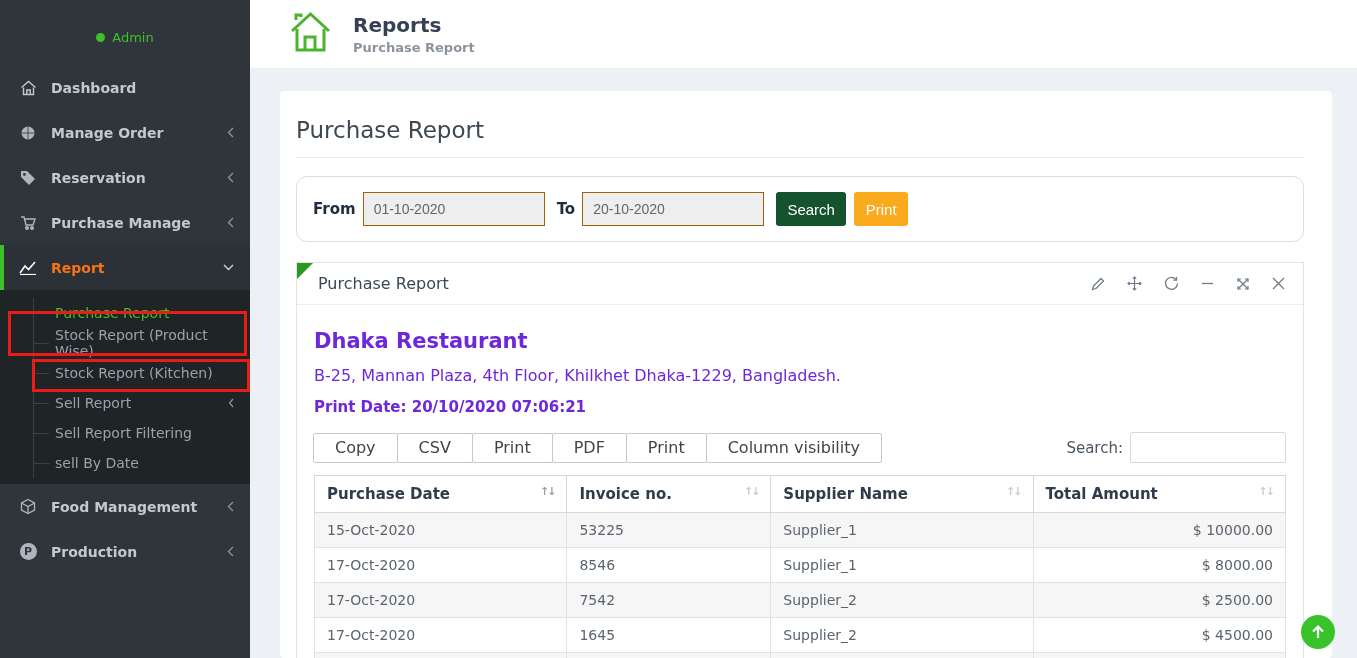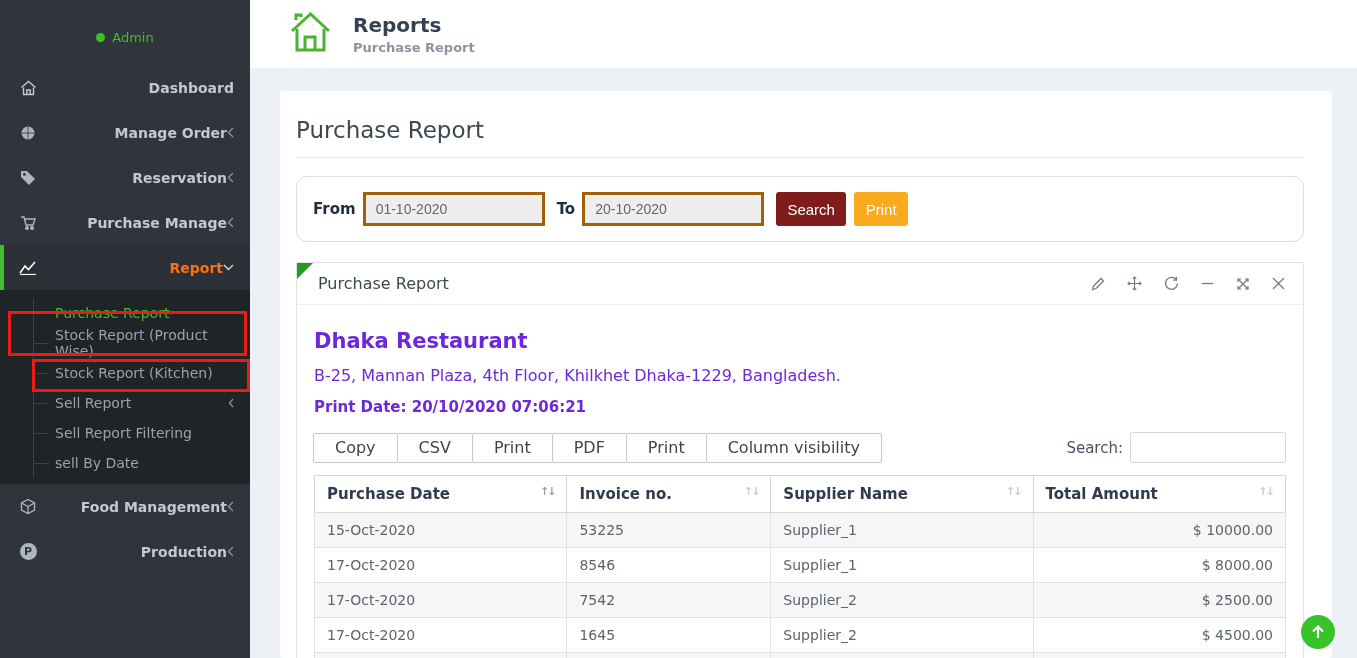--- a/index.html
+++ b/index.html
@@ -15,21 +15,21 @@
   .avatar { width:54px; height:54px; border-radius:50%; background:#d5d9dd; color:#fff;
     font-weight:700; font-size:13px; display:flex; align-items:center; justify-content:center; }
   .admin-row { margin-top:12px; display:flex; align-items:center; gap:7px; }
   .admin-dot { width:9px; height:9px; border-radius:50%; background:#3fbf2c; }
   .admin-label { color:#3fbf2c; font-size:13px; }
 
   .menu { margin-top:8px; }
   .mitem { height:45px; display:flex; align-items:center; padding:0 16px 0 18px;
     color:#c3c9ce; font-size:14px; font-weight:600; cursor:pointer; position:relative; }
   .mitem .ic { width:20px; margin-right:13px; display:flex; justify-content:center; }
-  .mitem .lbl { flex:1;text-align:right; }
+  .mitem .lbl { flex:1; }
   .mitem.active { border-left:4px solid #3fbf2c; padding-left:14px; background:#2b3136; color:#f97316; }
   .chev { color:#8a9298; display:flex; }
 
   .submenu { background:#1f2427; padding:8px 0 6px; }
   .submenu ul { list-style:none; margin-left:33px; border-left:1px solid #3a4147; }
   .smitem { height:30px; display:flex; align-items:center; color:#9aa2a9; font-size:14px;
     padding:0 16px 0 21px; position:relative; cursor:pointer; }
   .smitem::before { content:""; position:absolute; left:0; top:50%; width:15px; height:1px; background:#3a4147; }
   .smitem.green { color:#3fc02c; }
   .smitem .lbl { flex:1; }
@@ -47,24 +47,24 @@
 
   
   .content { height:590px; padding:23px 25px 0 30px; overflow:hidden; }
   .card { background:#fff; border-radius:4px; padding:18px 28px 0 16px; height:100%; }
   .page-title { font-size:23px; font-weight:400; color:#3d4852; padding:8px 0 14px;
     border-bottom:1px solid #ebebeb; }
 
   .filterbar { border:1px solid #ddd; border-radius:11px; margin-top:18px; padding:15px 16px;
     display:flex; align-items:center; }
   .flabel { font-weight:700; color:#1f2d3d; font-size:15px; margin-right:7px; }
-  .dateinput { width:182px; height:34px; background:#eee; border:3px solid #a16207;
+  .dateinput { width:182px; height:34px; background:#eee; border:1px solid #a16207;
     padding:0 10px; color:#666; font-size:14px; margin-right:12px; }
   .btn { height:34px; border:none; border-radius:3px; color:#fff; font-size:15px; cursor:pointer; }
-  .btn-search { background:#7f1d1d; width:70px; margin-right:8px; }
+  .btn-search { background:#14532d; width:70px; margin-right:8px; }
   .btn-print { background:#f9aa1d; width:54px; }
 
   
   .panel { border:1px solid #e3e3e3; margin-top:20px; position:relative; height:420px; overflow:hidden; }
   .corner { position:absolute; left:0; top:0; width:0; height:0;
     border-top:16px solid #2c9824; border-right:16px solid transparent; }
   .panel-hd { height:42px; display:flex; align-items:center; justify-content:space-between;
     padding:0 18px 0 21px; border-bottom:1px solid #eee; }
   .panel-title { font-size:16px; color:#3c4852; }
   .panel-tools { display:flex; gap:22px; align-items:center; color:#6f7b87; }

